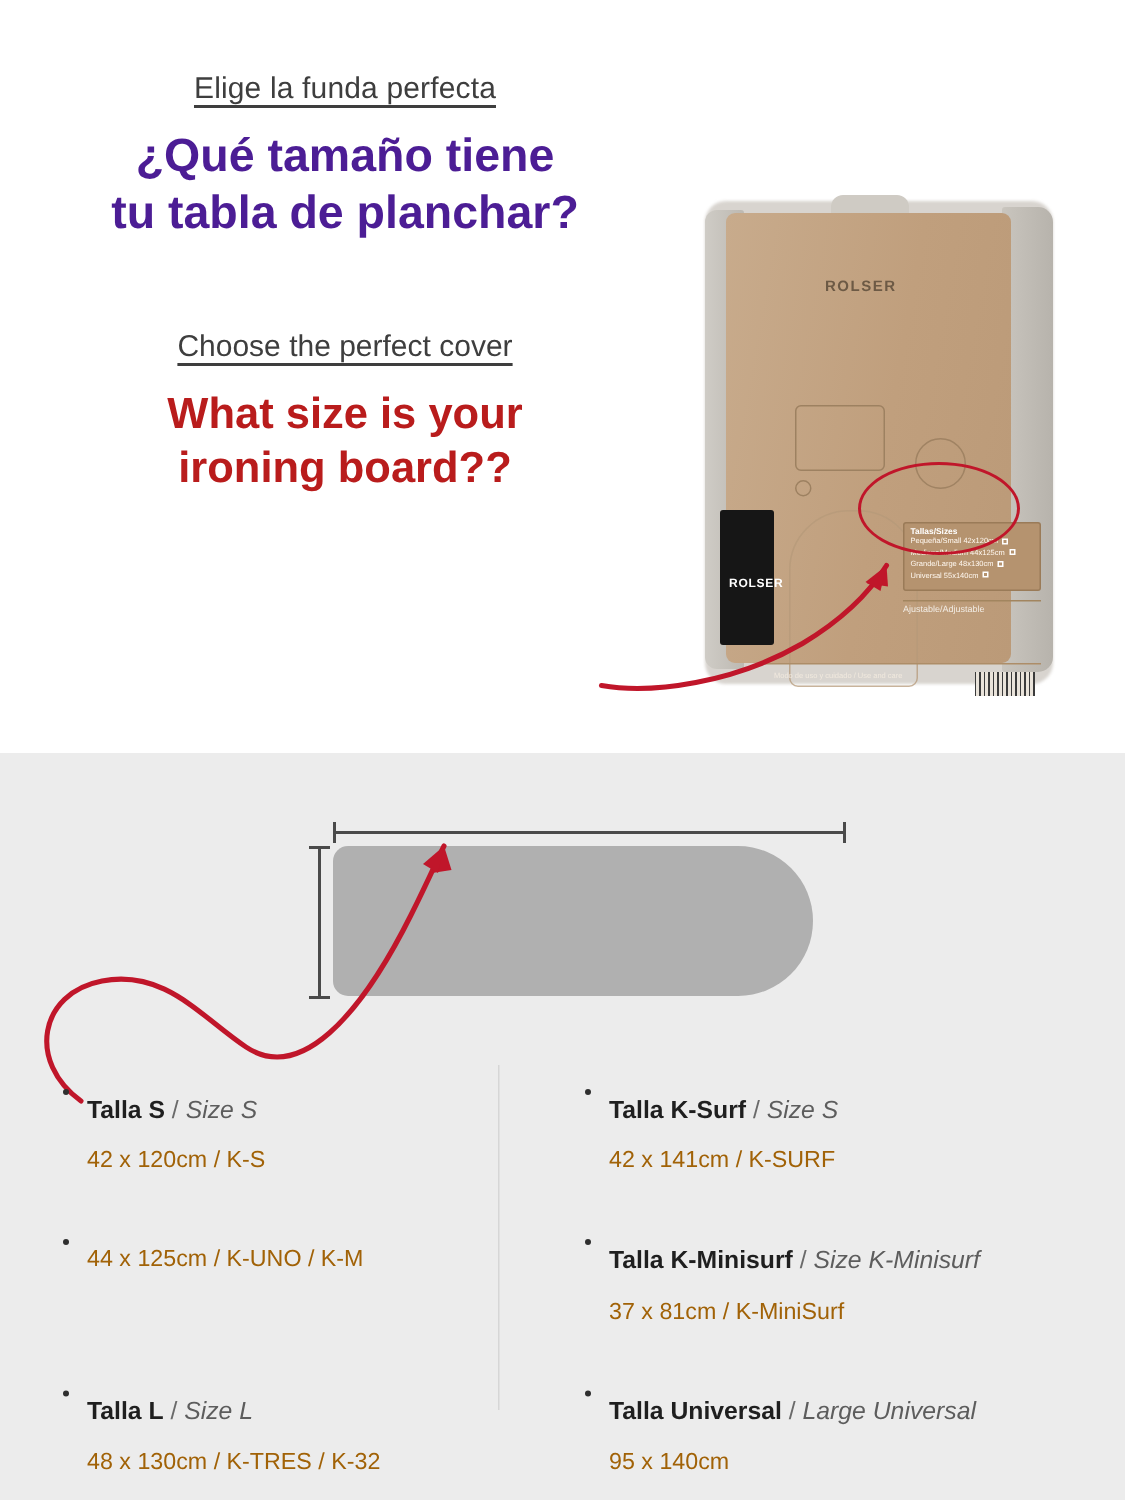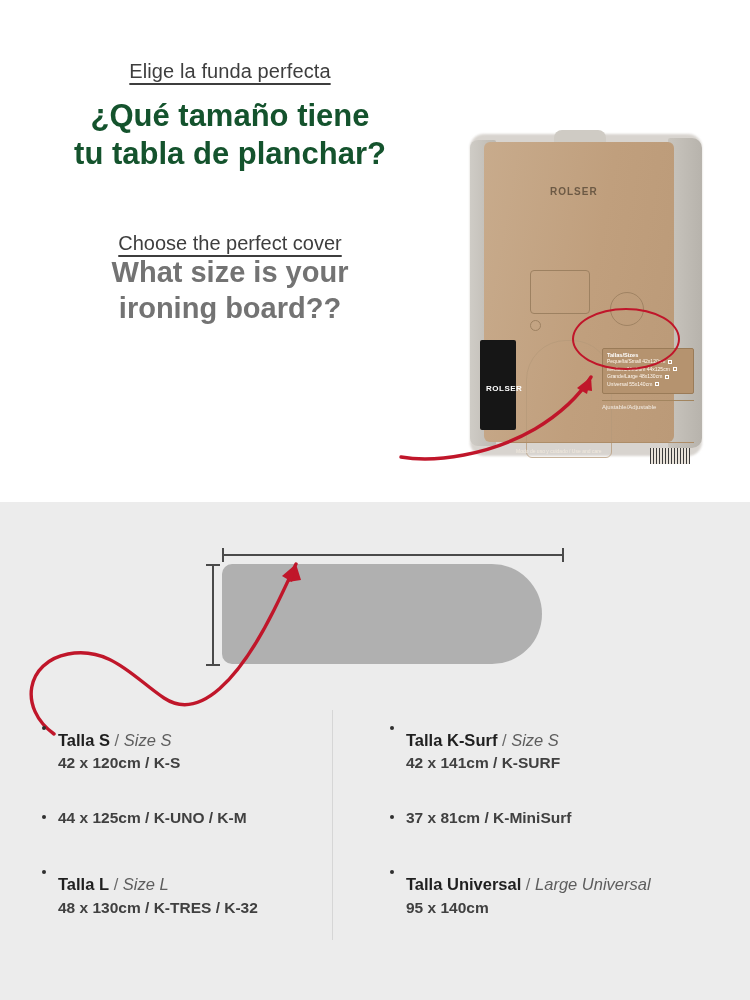--- a/index.html
+++ b/index.html
@@ -8,37 +8,38 @@
     font-family: "Liberation Sans", sans-serif;
     background: #ffffff;
     overflow: hidden;
     position: relative;
   }
   .page { width: 750px; height: 1000px; position: relative; }
 
   
   .top { position: relative; width: 750px; height: 502px; background: #ffffff; }
 
-  .headings { position: absolute; left: 0; top: 60px; width: 460px; text-align: center; }
+  .headings { position: absolute; left: 0; top: 48px; width: 460px; text-align: center; }
   .h-sub1 {
     font-size: 20px; color: #3e3e3e; text-decoration: underline;
     text-underline-offset: 5px; letter-spacing: .1px;
     font-family: "Liberation Sans", sans-serif;
   }
   .h-main1 {
     margin-top: 14px;
-    font-size: 31px; font-weight: bold; color: #14532d; line-height: 1.22;
+    font-size: 31px; font-weight: bold; color: #4c1d95; line-height: 1.22;
   }
   .h-sub2 {
     margin-top: 59px;
     font-size: 20px; color: #3e3e3e; text-decoration: underline;
     text-underline-offset: 5px;
   }
   .h-main2 {
-    font-size: 29px; font-weight: bold; color: #737373; line-height: 1.24;
+    margin-top: 16px;
+    font-size: 29px; font-weight: bold; color: #b91c1c; line-height: 1.24;
   }
 
   
   .pack-wrap { position: absolute; left: 462px; top: 112px; width: 250px; height: 360px; }
   .pack-shadow {
     position: absolute; left: 8px; top: 22px; width: 232px; height: 322px;
     background: #d8d4cf; border-radius: 14px; filter: blur(1px);
   }
   .pack-body {
     position: absolute; left: 22px; top: 30px; width: 190px; height: 300px;
@@ -161,21 +162,21 @@
   }
   .size-item { position: relative; padding-left: 18px; }
   .size-item .bullet {
     position: absolute; left: 2px; top: 9px; width: 4px; height: 4px;
     background: #2f2f2f; border-radius: 50%;
   }
   .size-title { font-size: 16.5px; line-height: 1.35; margin-top: 12px; }
   .size-title .es { font-weight: bold; color: #1f1f1f; }
   .size-title .sep { color: #6a6a6a; font-weight: normal; }
   .size-title .en { font-style: italic; color: #5d5d5d; }
-  .size-dims { margin-top: 3px; font-size: 15.5px; color: #404040; font-weight: bold; }
+  .size-dims { margin-top: 14px; font-size: 15.5px; color: #a16207; }
   .divider-v {
     position: absolute; left: 332px; top: 208px; width: 1px; height: 230px;
     background: #d6d6d6;
   }
 </style>
 </head>
 <body>
 
 <div class="page">
 
@@ -281,20 +282,25 @@
         <div class="size-dims">42 x 141cm / K-SURF</div>
       </div>
 
       <div class="size-item">
         <span class="bullet"></span>
         <div class="size-dims">44 x 125cm / K-UNO / K-M</div>
       </div>
 
       <div class="size-item">
         <span class="bullet"></span>
+        <div class="size-title">
+          <span class="es">Talla K-Minisurf</span>
+          <span class="sep">/</span>
+          <span class="en">Size K-Minisurf</span>
+        </div>
         <div class="size-dims">37 x 81cm / K-MiniSurf</div>
       </div>
 
       <div class="size-item">
         <span class="bullet"></span>
         <div class="size-title">
           <span class="es">Talla L</span>
           <span class="sep">/</span>
           <span class="en">Size L</span>
         </div>

